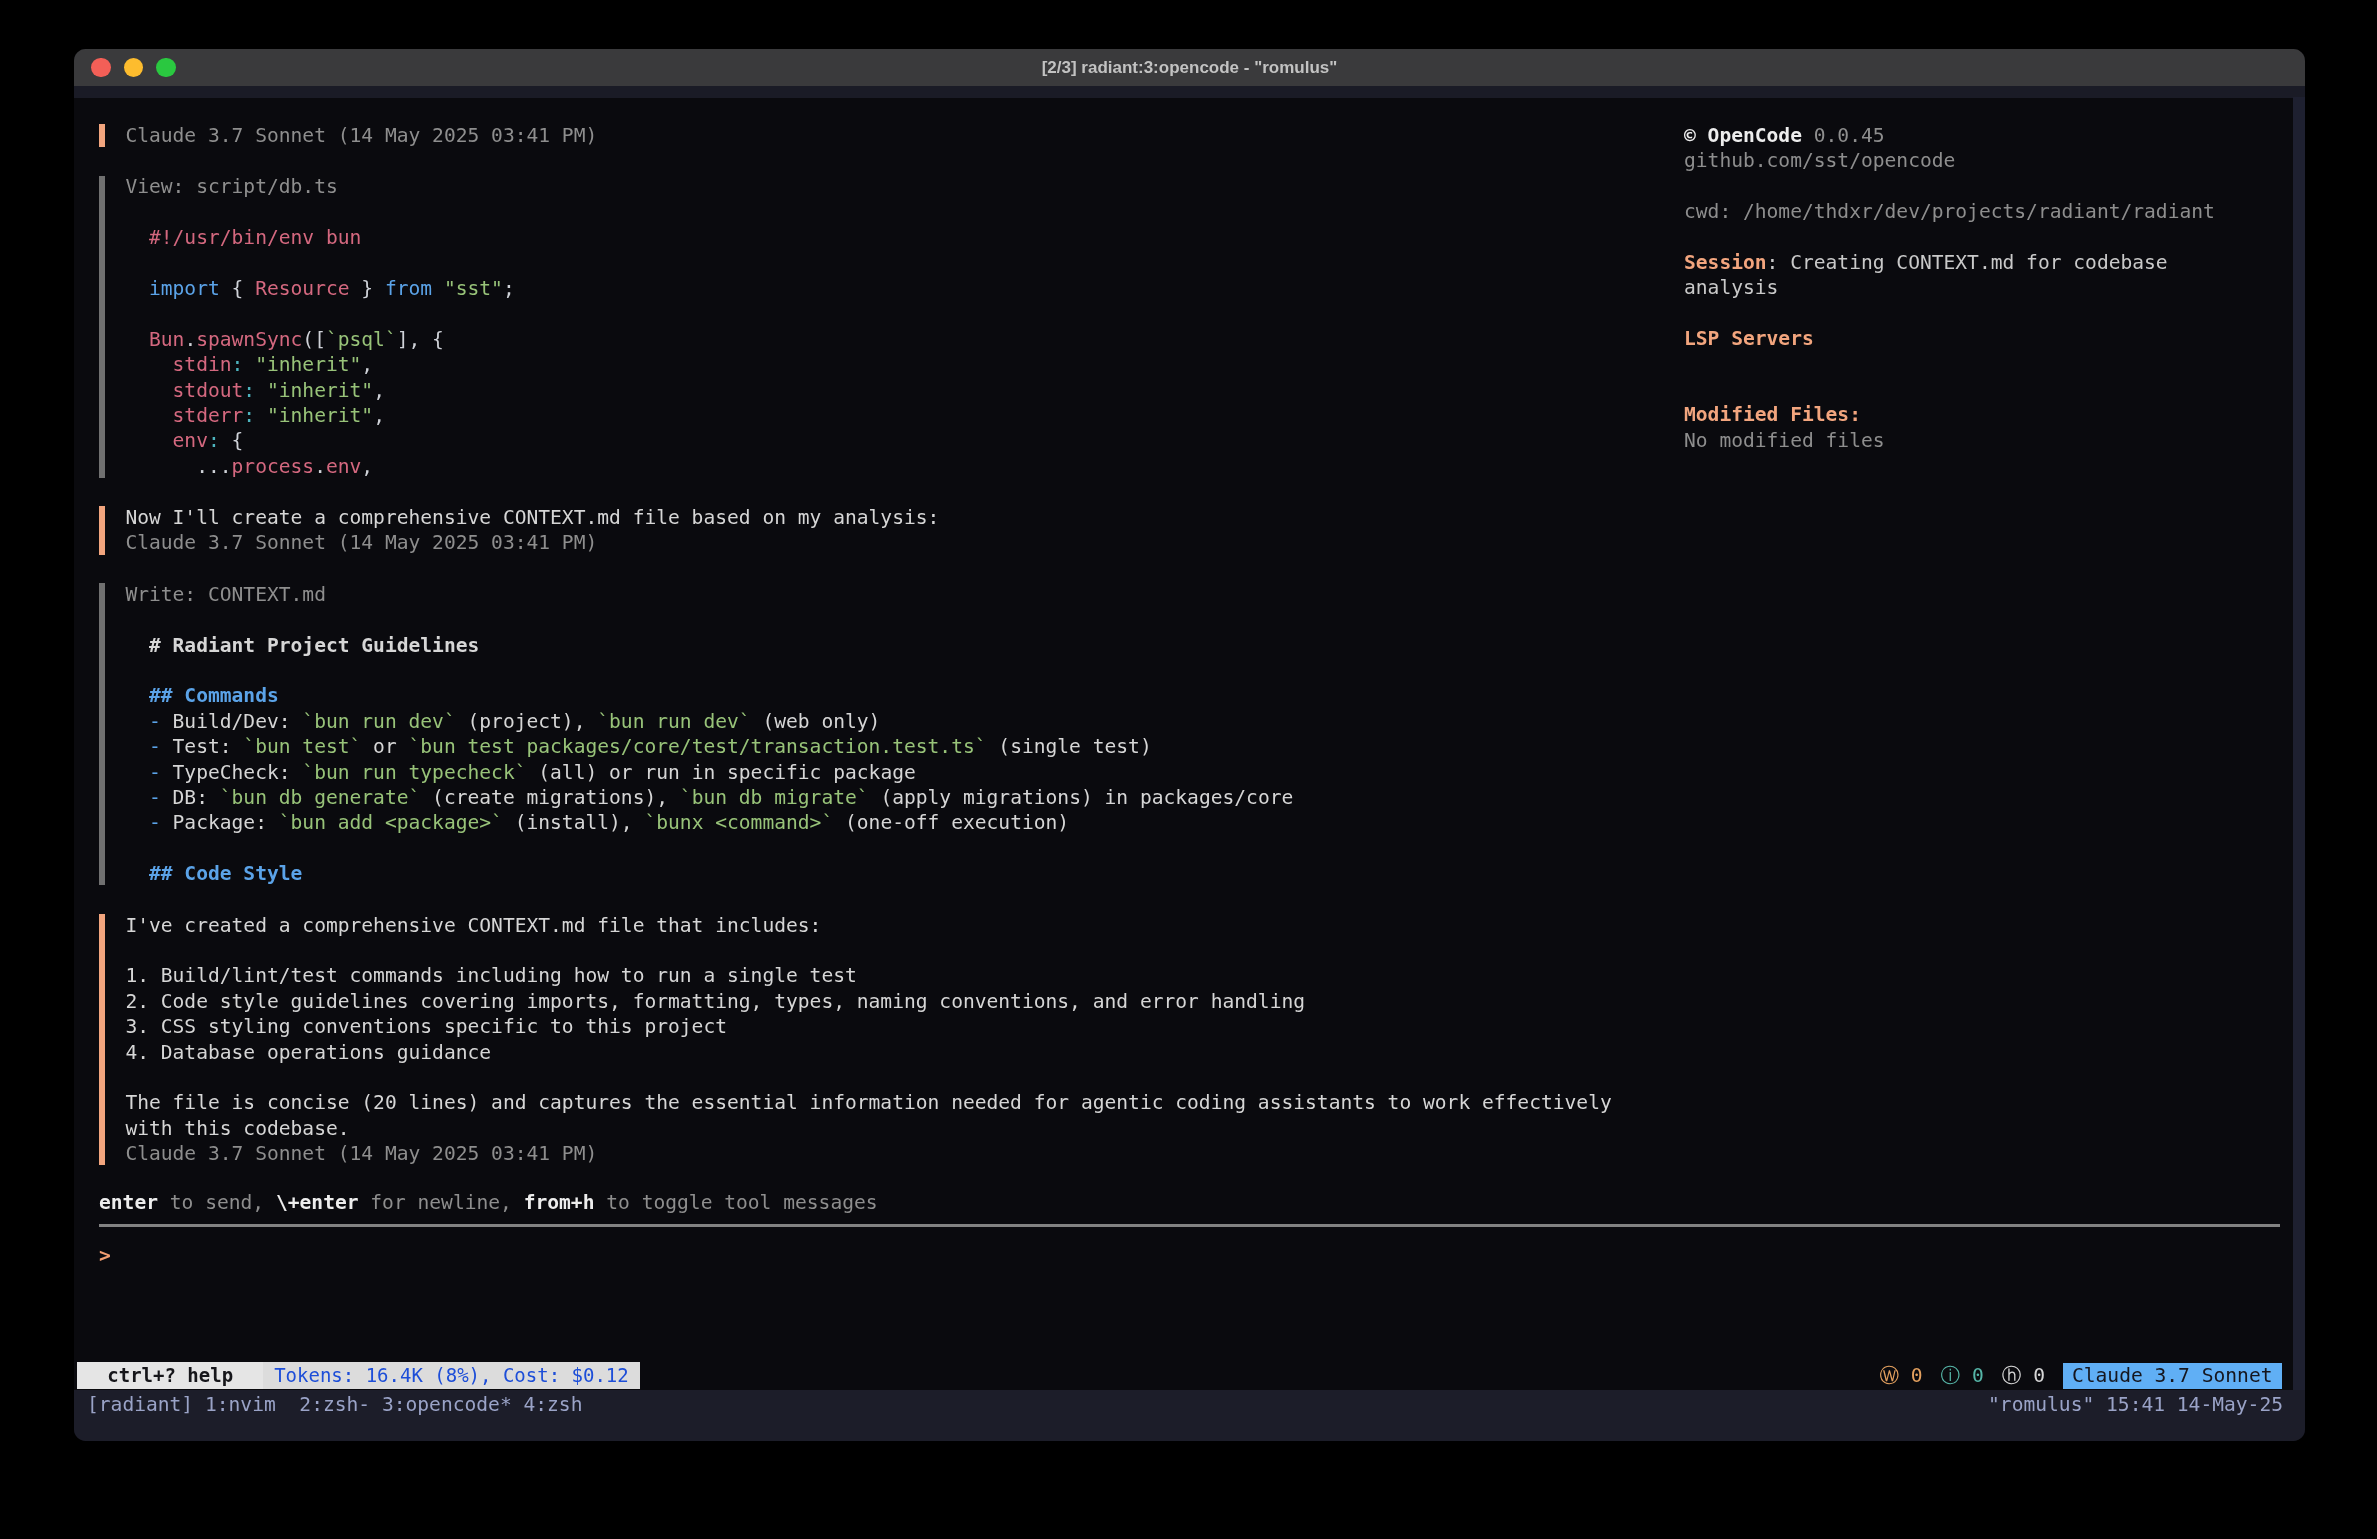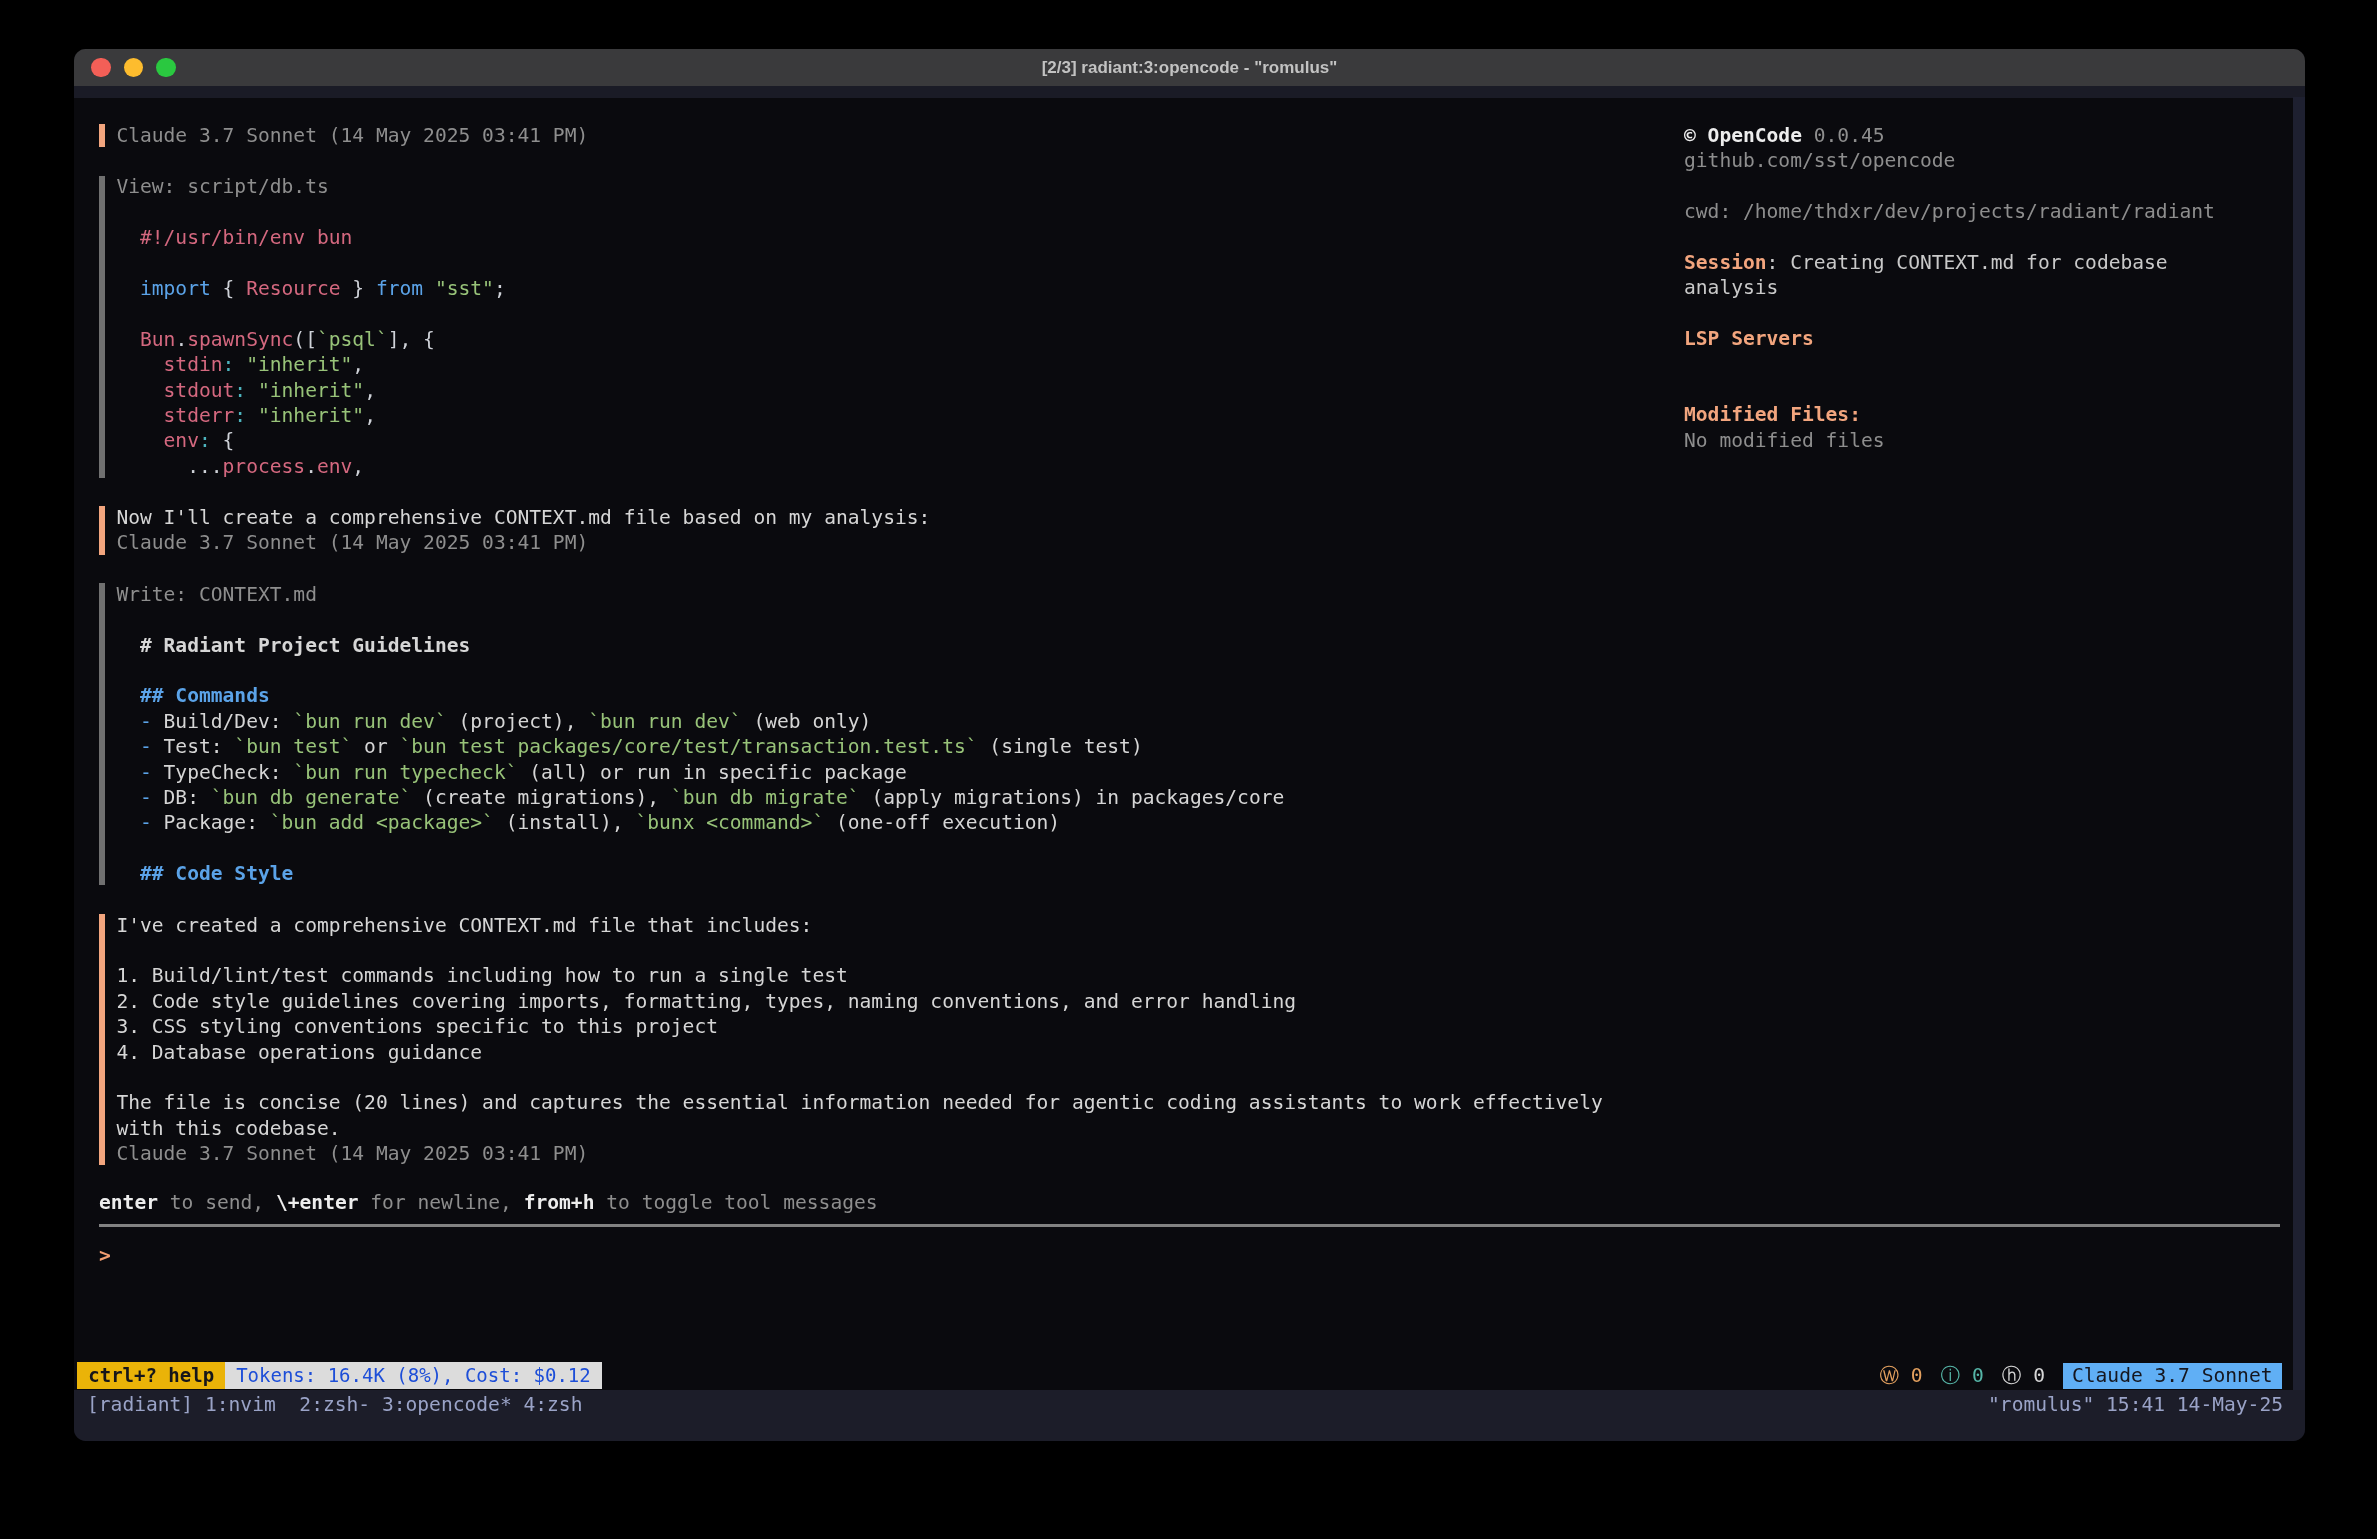--- a/index.html
+++ b/index.html
@@ -10,21 +10,21 @@
   .titlebar{position:absolute;top:0;left:0;right:0;height:37px;background:#3a3a3c;
             display:flex;align-items:center;justify-content:center;}
   .lights{position:absolute;left:17px;top:0;height:37px;display:flex;align-items:center;gap:13px;}
   .dot{width:19.6px;height:19.6px;border-radius:50%;}
   .dot.red{background:#f35f57}.dot.yellow{background:#fdbc2e}.dot.green{background:#2ac840}
   .title{font-family:"Liberation Sans",sans-serif;font-size:17px;font-weight:bold;color:#c2c2c2;}
   .topstrip{position:absolute;top:37px;left:0;right:0;height:11.7px;background:#1a1b26;}
   .scrollstrip{position:absolute;top:48px;right:0;width:12.4px;bottom:51px;background:#1e2030;}
 
   .chat{position:absolute;left:25.4px;top:74px;width:1540px;}
-  .block{position:relative;padding-left:17px;margin-bottom:26px;}
+  .block{position:relative;padding-left:26px;margin-bottom:26px;}
   .bar{position:absolute;left:0;top:1.3px;bottom:1.3px;width:5.9px;}
   .bar.orange{background:#f2a57e}
   .bar.gray{background:#707070}
   .line{font-size:19.6px;line-height:25.4px;height:25.4px;white-space:pre;color:#d6d6d6;}
 
   .sidebar{position:absolute;left:1610px;top:74px;width:587px;}
 
   .c-white{color:#d6d6d6}
   .c-bright{color:#ededed}
   .c-dim{color:#8e8e8e}
@@ -37,21 +37,21 @@
   .c-orange{color:#f2a57e}
   .b{font-weight:bold}
 
   .hint{position:absolute;left:25px;top:1141px;font-size:19.6px;line-height:25.4px;white-space:pre;}
   .divider{position:absolute;left:25.4px;right:25px;top:1175px;height:2.6px;background:#828282;}
   .prompt{position:absolute;left:25px;top:1194px;font-size:19.6px;line-height:25.4px;
           color:#f29e72;font-weight:bold;white-space:pre;}
 
   .statusbar{position:absolute;left:3.3px;right:0;top:1313px;height:27px;}
   .chip{display:inline-block;height:27px;line-height:27px;font-size:19px;vertical-align:top;}
-  .chip.help{background:#eab308;color:#16161a;font-weight:bold;padding:0 11px;}
+  .chip.help{background:#e5e5e5;color:#16161a;font-weight:bold;padding:0 30px;}
   .chip.tokens{background:#dcdcdc;color:#1d4ed8;padding:0 11px;}
   .right-cluster{position:absolute;right:23.5px;top:0.7px;height:26px;display:flex;align-items:center;gap:18px;}
   .counter{font-size:19.6px;font-family:"DejaVu Sans Mono","DejaVu Sans",monospace;white-space:pre;}
   .badge{background:#60aff5;color:#15161e;height:26px;line-height:26px;padding:0 9px;
          font-size:19.6px;white-space:pre;}
 
   .tmuxbar{position:absolute;left:0;right:0;bottom:0;height:51px;background:#1c1d29;
            font-size:19.6px;color:#9aa3c7;text-align:center;}
   .tmux-left{position:absolute;left:13px;top:0;line-height:29px;white-space:pre;}
   .tmux-right{position:absolute;right:22px;top:0;line-height:29px;white-space:pre;}

